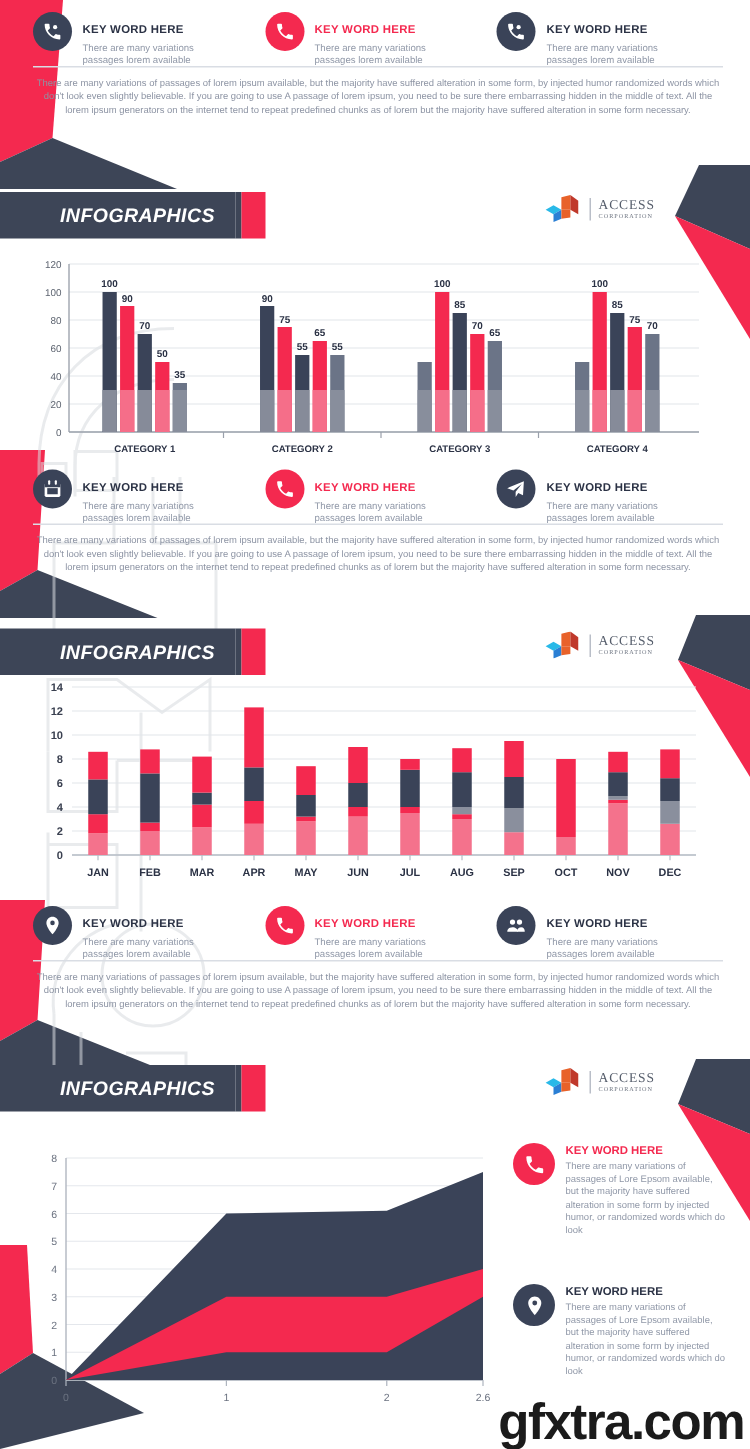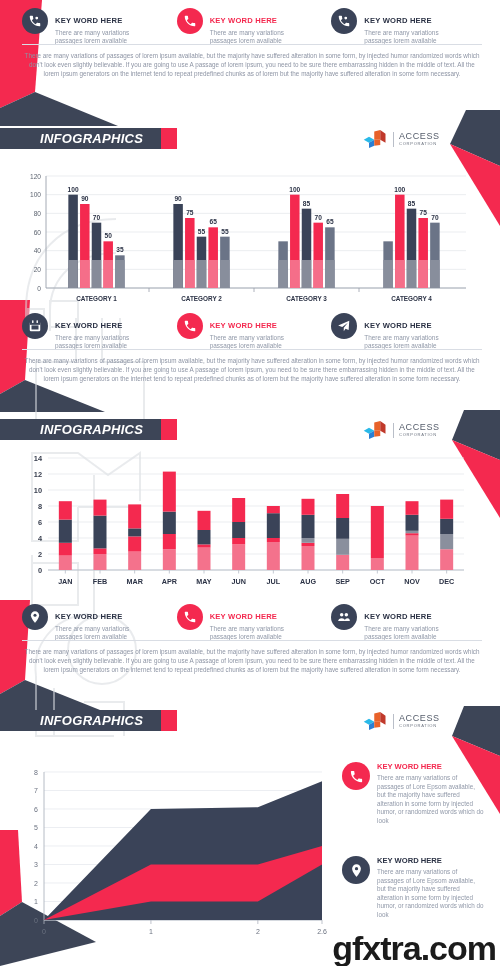--- a/index.html
+++ b/index.html
@@ -29,33 +29,33 @@
   .kw-title { font-size:7.6px; font-weight:bold; letter-spacing:.2px; color:#2b3245; line-height:9px; }
   .kw-title.red { color:#f4294f; }
   .kw-sub { font-size:6.4px; color:#9098a8; line-height:8.4px; margin-top:1.5px; }
 
   
   .para { position:absolute; left:22px; right:18px; text-align:center;
           font-size:6.3px; line-height:9px; color:#8d94a4; }
   .rule { position:absolute; left:22px; right:18px; height:1px; background:#d9dde4; }
 
   
-  .banner { position:absolute; left:0; height:21px; display:flex; align-items:stretch; }
+  .banner { position:absolute; left:0; height:31px; display:flex; align-items:stretch; }
   .banner-bar { background:#3d4557; display:flex; align-items:center;
                 padding-left:40px; padding-right:14px; }
   .banner-bar span { color:#fff; font-size:13px; font-weight:bold;
                      font-style:italic; letter-spacing:.3px; }
   .banner-tick { width:4px; background:#3d4557; }
   .banner-block { width:16px; background:#f4294f; }
 
   
   .logo { position:absolute; display:flex; align-items:center; gap:5px; }
   .logo-mark { position:relative; width:26px; height:18px; }
   .logo-div { width:1px; height:15px; background:#b9bec8; }
-  .logo-txt { line-height:1; }
+  .logo-txt { line-height:1;font-family:Liberation Serif, serif; }
   .logo-name { font-size:9px; color:#555d6b; letter-spacing:.6px; }
   .logo-sub { font-size:4.1px; color:#6d7480; letter-spacing:.7px; margin-top:1px; }
 
   
   .chart { position:absolute; }
   svg text { font-family:"Liberation Sans", sans-serif; }
 
   .gfx { position:absolute; right:4px; bottom:-2px; font-size:34px;
          font-weight:bold; color:#1b1b1b; letter-spacing:-1px;
          font-family:"Liberation Sans", sans-serif; }

